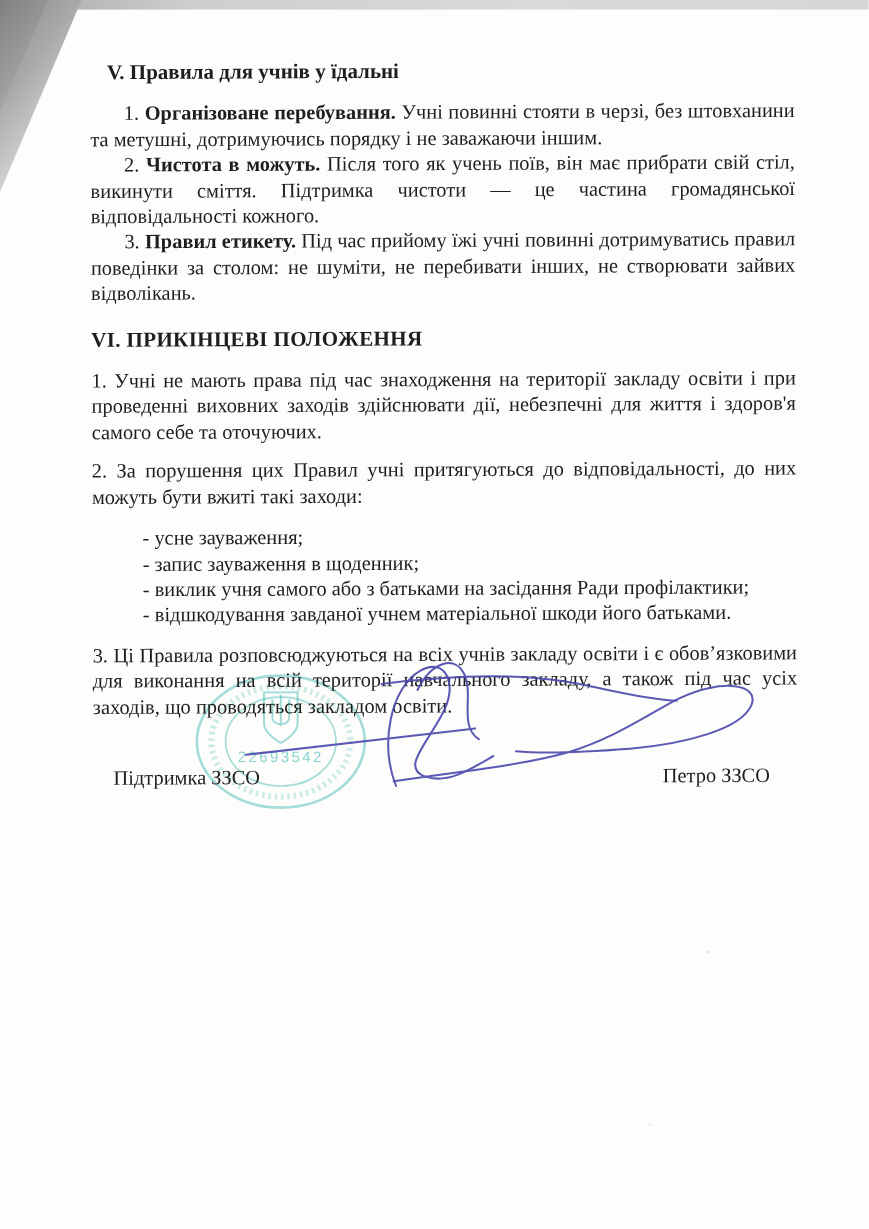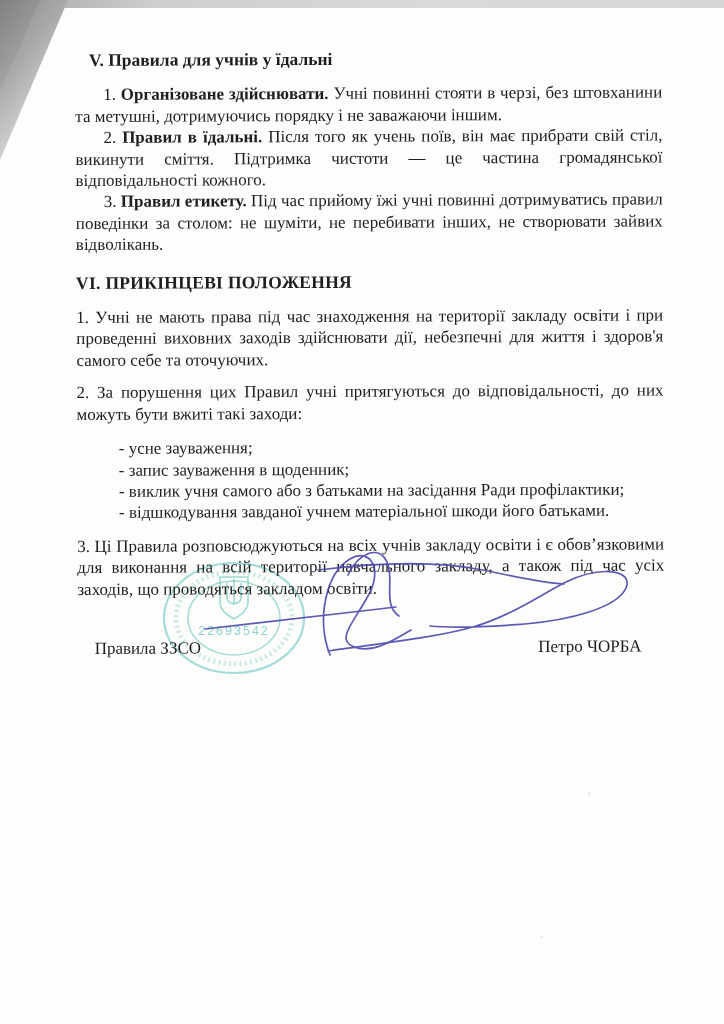--- a/index.html
+++ b/index.html
@@ -87,44 +87,44 @@
       <path d="M66 24 v16 m7 -20 v26 m7 -22 v16"></path>
       <path d="M66 40 c2 6 12 6 14 0"></path>
     </g>
     <text x="73" y="76" text-anchor="middle" font-family="Liberation Sans, sans-serif" font-size="12.5" letter-spacing="2" fill="#4bbcb5" opacity="0.65">22693542</text>
   </svg>
 
   <div class="content">
 
     <div class="sec-title">V. Правила для учнів у їдальні</div>
 
-    <p class="item"><span>1.</span>&nbsp;<b>Організоване здійснювати.</b> <span>Учні повинні стояти в черзі, без штовханини та метушні, дотримуючись порядку і не заважаючи іншим.</span></p>
+    <p class="item"><span>1.</span>&nbsp;<b>Організоване перебування.</b> <span>Учні повинні стояти в черзі, без штовханини та метушні, дотримуючись порядку і не заважаючи іншим.</span></p>
 
-    <p class="item"><span>2.</span>&nbsp;<b>Правил в їдальні.</b> <span>Після того як учень поїв, він має прибрати свій стіл, викинути сміття. Підтримка чистоти — це частина громадянської відповідальності кожного.</span></p>
+    <p class="item"><span>2.</span>&nbsp;<b>Чистота в можуть.</b> <span>Після того як учень поїв, він має прибрати свій стіл, викинути сміття. Підтримка чистоти — це частина громадянської відповідальності кожного.</span></p>
 
     <p class="item"><span>3.</span>&nbsp;<b>Правил етикету.</b> <span>Під час прийому їжі учні повинні дотримуватись правил поведінки за столом: не шуміти, не перебивати інших, не створювати зайвих відволікань.</span></p>
 
     <div class="sec-title-vi">VI. ПРИКІНЦЕВІ ПОЛОЖЕННЯ</div>
 
     <p class="para">1. Учні не мають права під час знаходження на території закладу освіти і при проведенні виховних заходів здійснювати дії, небезпечні для життя і здоров'я самого себе та оточуючих.</p>
 
     <p class="para">2. За порушення цих Правил учні притягуються до відповідальності, до них можуть бути вжиті такі заходи:</p>
 
     <div class="dash-list">
       <div>- усне зауваження;</div>
       <div>- запис зауваження в щоденник;</div>
       <div>- виклик учня самого або з батьками на засідання Ради профілактики;</div>
       <div>- відшкодування завданої учнем матеріальної шкоди його батьками.</div>
     </div>
 
     <p class="para">3. Ці Правила розповсюджуються на всіх учнів закладу освіти і є обов’язковими для виконання на всій території навчального закладу, а також під час усіх заходів, що проводяться закладом освіти.</p>
 
     <div class="sig-row">
-      <span>Правила ЗЗСО</span>
-      <span>Петро ЧОРБА</span>
+      <span>Підтримка ЗЗСО</span>
+      <span>Петро ЗЗСО</span>
     </div>
 
   </div>
 
   <svg class="signature-svg" width="480" height="135" viewBox="0 0 480 135">
     <g stroke="#4b48ad" stroke-width="1.7" fill="none" stroke-linecap="round" opacity="0.9">
 
       <path d="M27 86 C 80 80, 150 72, 218 64"></path>
 
       <path d="M152 112 C 138 76, 148 30, 172 16 C 193 4, 205 27, 190 53 C 176 79, 157 97, 176 104 C 195 111, 216 97, 233 87"></path>

